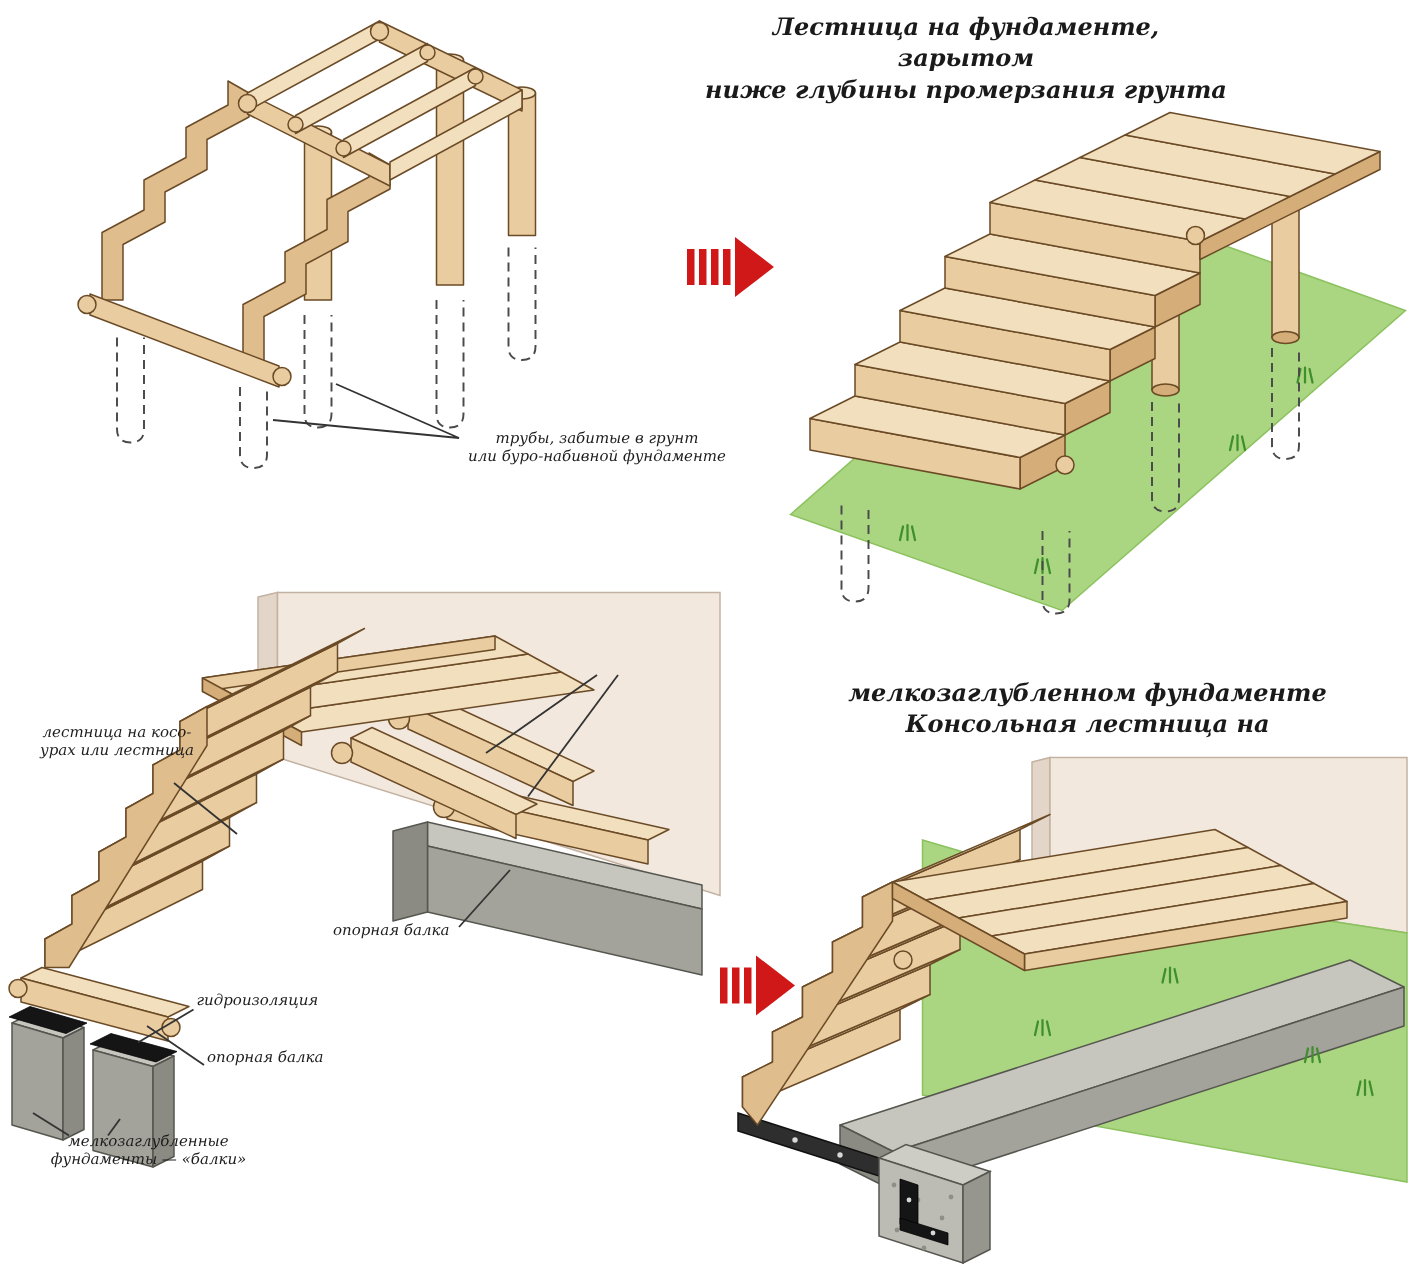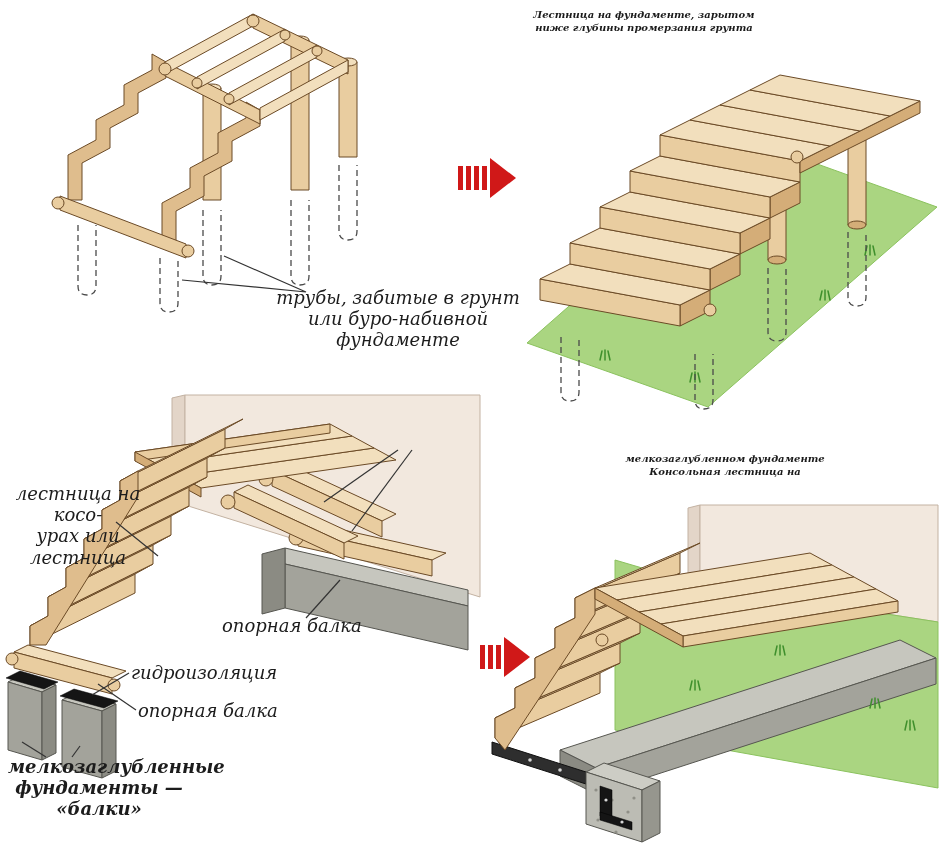--- a/index.html
+++ b/index.html
@@ -1,21 +1,21 @@
 <!DOCTYPE html>
 <html><head>
 <meta charset="utf-8">
 <style>
   html,body{margin:0;padding:0;background:#ffffff;}
   #stage{position:relative;width:940px;height:844px;background:#ffffff;overflow:hidden;
          font-family:"DejaVu Serif", serif;}
   #art{position:absolute;left:0;top:0;}
-  .ttl{position:absolute;font-style:italic;font-weight:bold;font-size:10px;line-height:1.3;
+  .ttl{position:absolute;font-style:italic;font-weight:bold;font-size:16px;line-height:1.3;
        color:#1a1a1a;text-align:center;}
-  .lbl{position:absolute;font-style:italic;font-size:18px;line-height:1.18;color:#1c1c1c;text-align:center;}
+  .lbl{position:absolute;font-style:italic;font-size:10px;line-height:1.18;color:#1c1c1c;text-align:center;}
   
   .wdf{fill:#e9cda0;stroke:#6b4a26;stroke-width:1;stroke-linejoin:round;}
   .wdt{fill:#f2dfbd;stroke:#6b4a26;stroke-width:1;stroke-linejoin:round;}
   .wds{fill:#d4ad78;stroke:#6b4a26;stroke-width:1;stroke-linejoin:round;}
   .wdg{fill:#dfbd8d;stroke:#6b4a26;stroke-width:1;stroke-linejoin:round;}
   .cap{fill:#e9cda0;stroke:#6b4a26;stroke-width:1;}
   
   .cnf{fill:#a3a39b;stroke:#565650;stroke-width:1;stroke-linejoin:round;}
   .cnt{fill:#c6c6be;stroke:#565650;stroke-width:1;stroke-linejoin:round;}
   .cns{fill:#8b8b83;stroke:#565650;stroke-width:1;stroke-linejoin:round;}
@@ -308,18 +308,18 @@
   <div>лестница на косо-</div>
   <div>урах или лестница</div>
 </div>
 
 <div class="lbl" style="left:222px;top:615px;">опорная балка</div>
 
 <div class="lbl" style="left:131px;top:662px;">гидроизоляция</div>
 
 <div class="lbl" style="left:138px;top:700px;">опорная балка</div>
 
-<div class="lbl" style="left:8px;top:756px;width:182px;font-weight:bold;">
+<div class="lbl" style="left:8px;top:756px;width:182px;">
   <div>мелкозаглубленные</div>
   <div>фундаменты — «балки»</div>
 </div>
 
 </div>
 
 </body></html>

